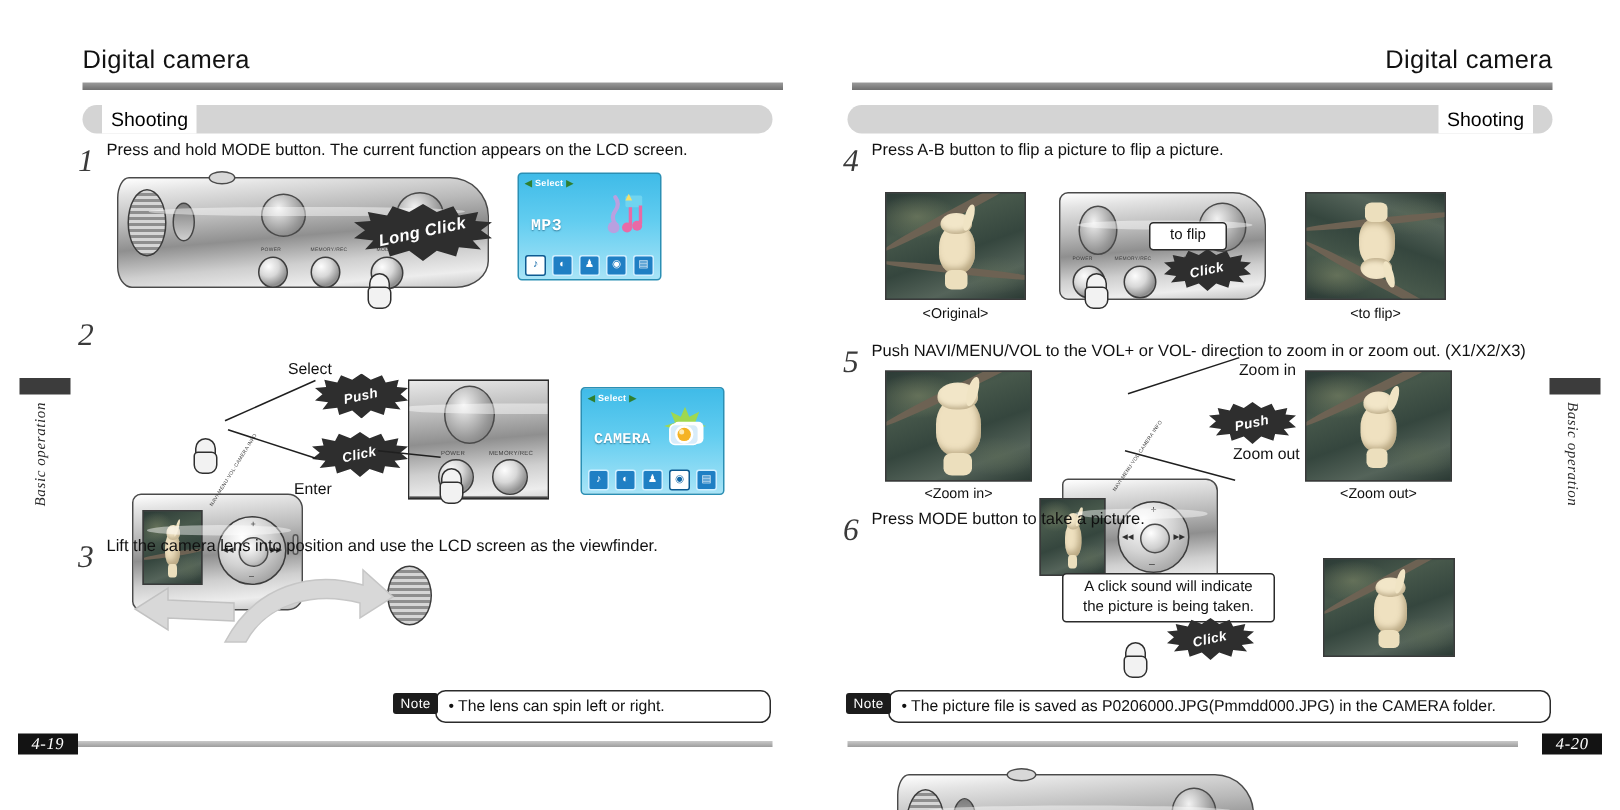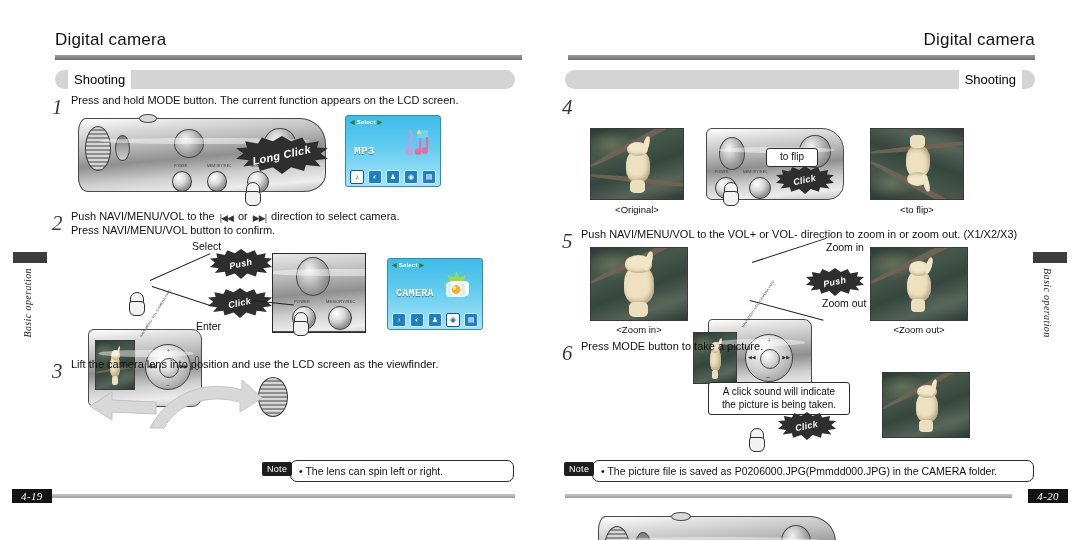--- a/index.html
+++ b/index.html
@@ -301,24 +301,20 @@
         <div class="lcd-ic sel">♪</div>
         <div class="lcd-ic">◐</div>
         <div class="lcd-ic">♟</div>
         <div class="lcd-ic">◉</div>
         <div class="lcd-ic">▤</div>
       </div>
     </div>
 
     <div class="step" style="left:52px; top:210px; width:470px;">
       <div class="step-num">2</div>
-      <div class="step-text">
-        <span class="ln">Push NAVI/MENU/VOL to the <span class="navglyph">|◀◀</span> or <span class="navglyph">▶▶|</span> direction to select camera.</span>
-        <span class="ln">Press NAVI/MENU/VOL button to confirm.</span>
-      </div>
     </div>
 
     <div class="cam" style="left:88px; top:255px; width:114px; height:78px; border-radius:6px 10px 10px 6px;">
       <div class="photo" style="left:6px; top:10px; width:40px; height:50px;">
         <div class="ground"></div>
         <div class="branch" style="left:-6%; top:56%; width:112%; height:7%; transform:rotate(-9deg);"></div>
         <div class="dog"></div>
         <div class="tail"></div>
       </div>
 
@@ -428,20 +424,21 @@
       <div class="hdr-rule"></div>
     </div>
 
     <div class="secbar">
       <div class="secbar-label">Shooting</div>
     </div>
 
     <div class="step" style="left:22px; top:94px; width:490px;">
       <div class="step-num">4</div>
       <div class="step-text">
+        <span class="ln">Press A-B button to flip a picture to flip a picture.</span>
       </div>
     </div>
 
     <div class="photo" style="left:50px; top:128px; width:94px; height:72px;">
       <div class="ground"></div>
       <div class="branch" style="left:-10%; top:10%; width:130%; height:8%; transform:rotate(-28deg);"></div>
       <div class="branch" style="left:-5%; top:70%; width:120%; height:7%; transform:rotate(6deg);"></div>
       <div class="dog"></div>
       <div class="tail"></div>
     </div>

